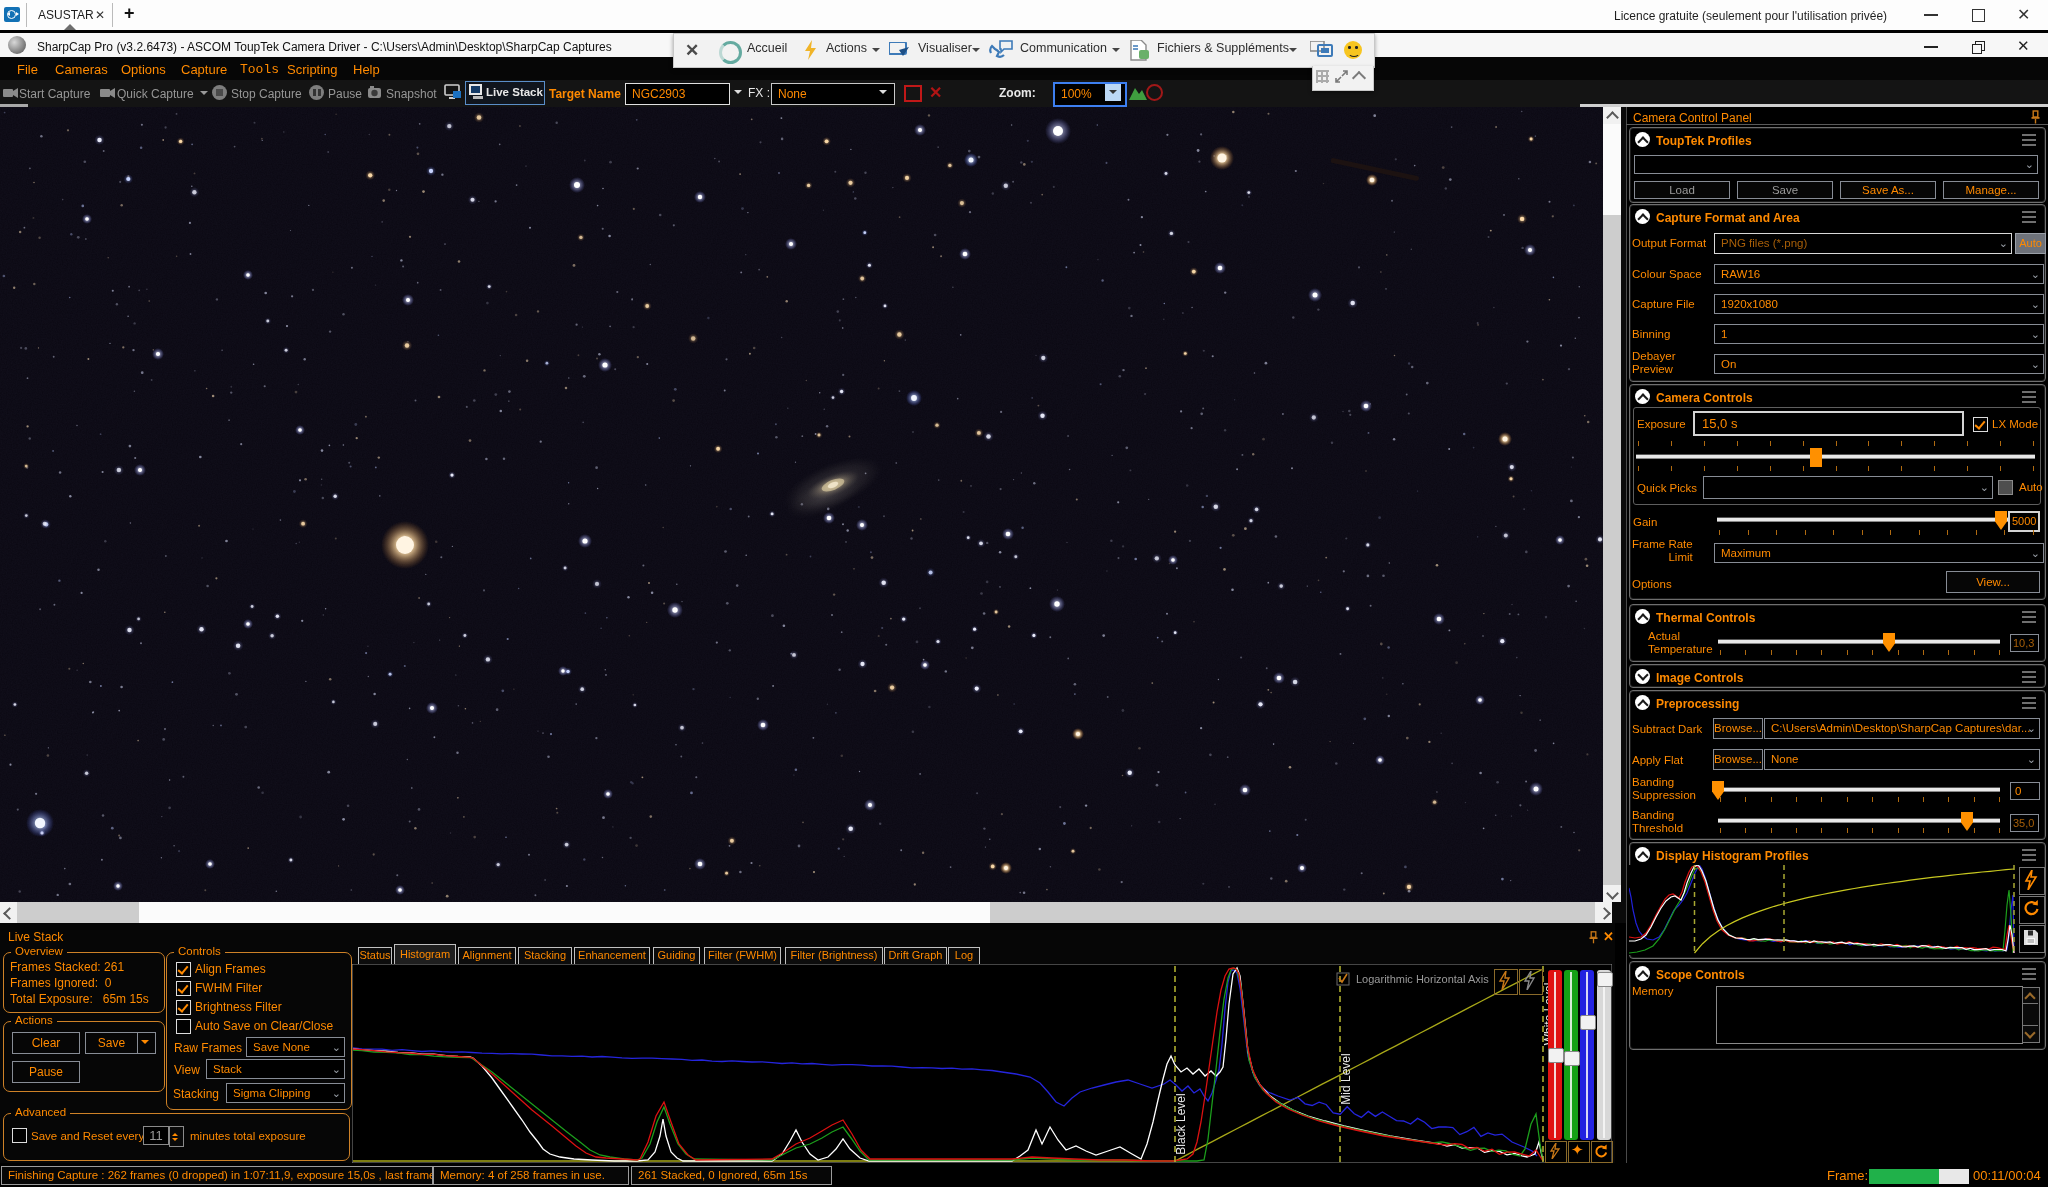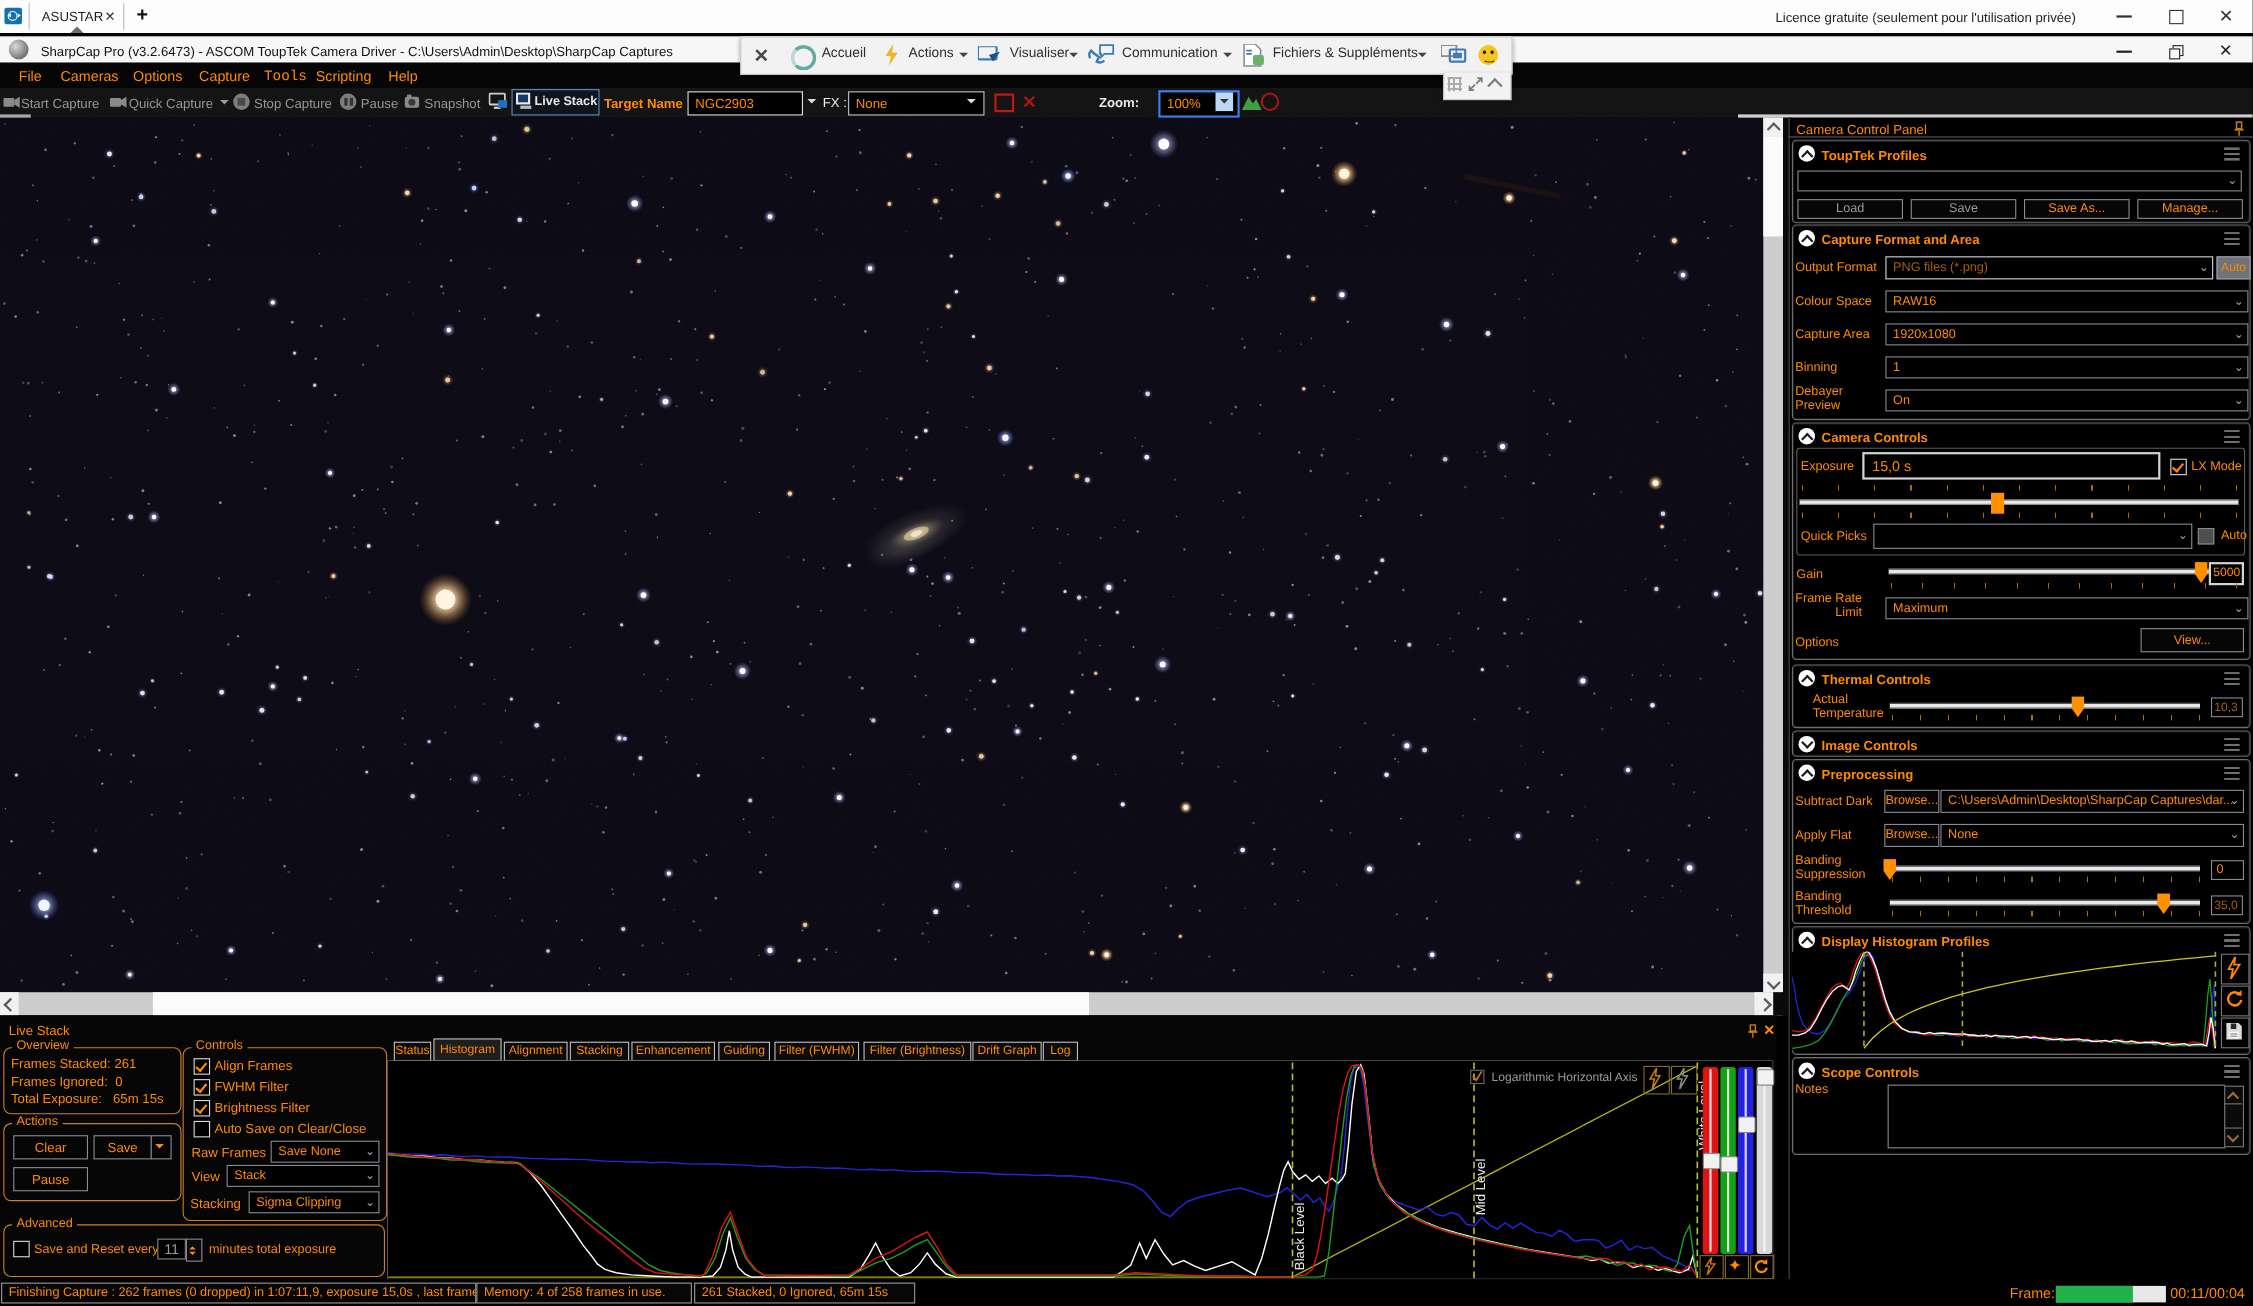--- a/index.html
+++ b/index.html
@@ -1369,21 +1369,21 @@
 <div class="circ" style="left:1635px;top:209px;">
     <i class="u"></i>
   </div>
 <div class="stitle" style="left:1656px;top:211px;">Capture Format and Area</div>
 <div class="burger" style="left:2022px;top:211px;"></div>
 <div class="lab" style="left:1632px;top:237px;">Output Format</div>
 <div class="cb" style="left:1714px;top:233px;width:290px;height:19px;line-height:19px;color:#a85f08;border-color:#d8d8d8;">PNG files (*.png)<span class="vv">⌄</span></div>
 <div class="ab" style="left:2015px;top:233px;width:29px;height:19px;background:#6e727a;border:1px solid #9aa0a8;color:#ff8a00;font-size:11px;text-align:center;line-height:19px;">Auto</div>
 <div class="lab" style="left:1632px;top:268px;">Colour Space</div>
 <div class="cb" style="left:1714px;top:264px;width:322px;height:18px;line-height:18px;">RAW16<span class="vv">⌄</span></div>
-<div class="lab" style="left:1632px;top:298px;">Capture Area</div>
+<div class="lab" style="left:1632px;top:298px;">Capture File</div>
 <div class="cb" style="left:1714px;top:294px;width:322px;height:18px;line-height:18px;">1920x1080<span class="vv">⌄</span></div>
 <div class="lab" style="left:1632px;top:328px;">Binning</div>
 <div class="cb" style="left:1714px;top:324px;width:322px;height:18px;line-height:18px;">1<span class="vv">⌄</span></div>
 <div class="lab" style="left:1632px;top:350px;">Debayer<br>Preview</div>
 <div class="cb" style="left:1714px;top:354px;width:322px;height:18px;line-height:18px;">On<span class="vv">⌄</span></div>
 <div class="sec" style="top:384px;height:214px;"></div>
 <div class="circ" style="left:1635px;top:389px;">
     <i class="u"></i>
   </div>
 <div class="stitle" style="left:1656px;top:391px;">Camera Controls</div>
@@ -1484,21 +1484,21 @@
     <rect x="3.5" y="9" width="8.5" height="6" fill="#f6f6f6"></rect>
     <rect x="4.5" y="10.5" width="6.5" height="1" fill="#888"></rect>
     <rect x="4.5" y="12.5" width="6.5" height="1" fill="#888"></rect>
   </svg>
 <div class="sec" style="top:961px;height:87px;"></div>
 <div class="circ" style="left:1635px;top:966px;">
     <i class="u"></i>
   </div>
 <div class="stitle" style="left:1656px;top:968px;">Scope Controls</div>
 <div class="burger" style="left:2022px;top:968px;"></div>
-<div class="lab" style="left:1632px;top:985px;">Notes</div>
+<div class="lab" style="left:1632px;top:985px;">Memory</div>
 <div class="ab" style="left:1716px;top:986px;width:305px;height:56px;background:#000;border:1px solid #8a8a8a;"></div>
 <div class="ab" style="left:2022px;top:987px;width:16px;height:54px;background:#0a0a0a;border:1px solid #777;"></div>
 <div class="ab" style="left:2022px;top:987px;width:16px;height:16px;border-bottom:1px solid #777;"></div>
 <div class="ab" style="left:2026px;top:994px;width:6px;height:6px;border:solid #9a6a2a;border-width:2px 0 0 2px;transform:rotate(45deg);"></div>
 <div class="ab" style="left:2022px;top:1025px;width:16px;height:16px;border-top:1px solid #777;"></div>
 <div class="ab" style="left:2026px;top:1029px;width:6px;height:6px;border:solid #9a6a2a;border-width:0 2px 2px 0;transform:rotate(45deg);"></div>
 <div class="ab" style="left:0;top:923px;width:1615px;height:240px;background:#060606;"></div>
 <div class="ab or" style="left:8px;top:930px;font-size:12px;">Live Stack</div>
 <svg class="ab" style="left:1588px;top:931px" width="11" height="13">
     <rect x="3.2" y="0.8" width="4.6" height="5.5" fill="none" stroke="#c87818" stroke-width="1.3"></rect>

